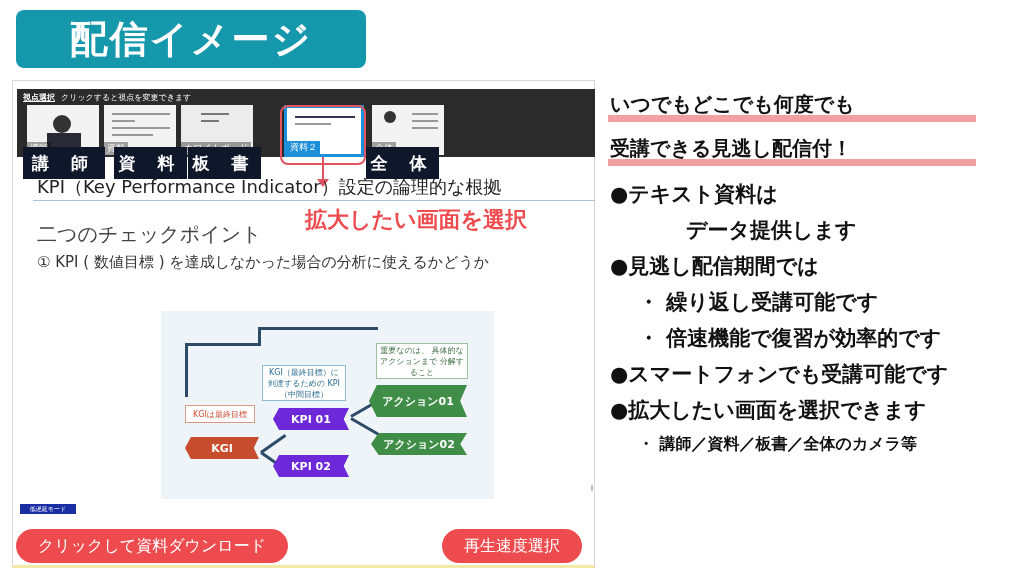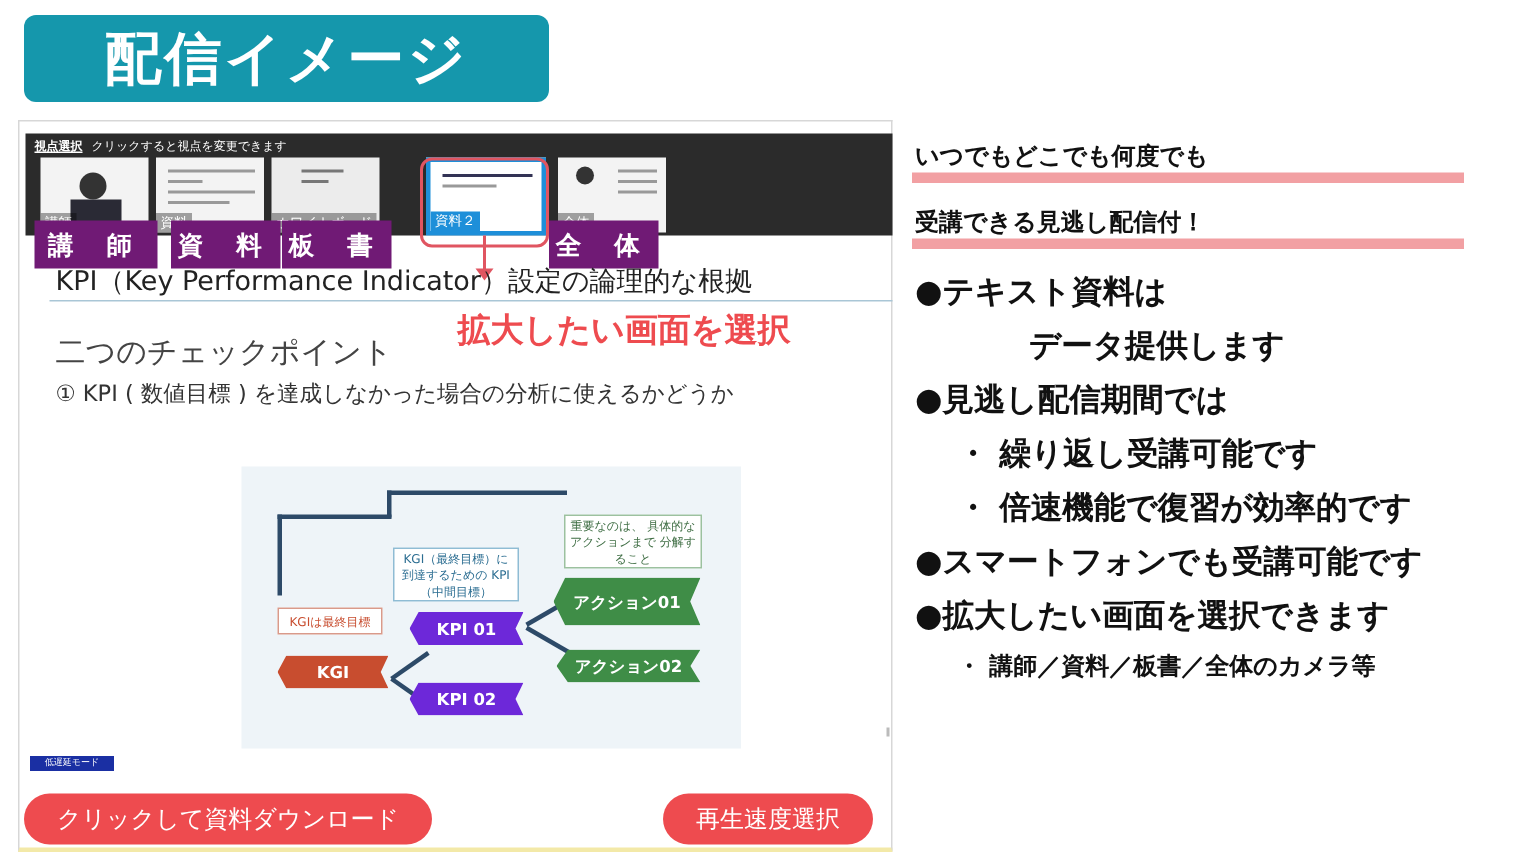--- a/index.html
+++ b/index.html
@@ -47,21 +47,21 @@
     position: absolute; left: 263px; top: 16px; width: 86px; height: 60px;
     border: 2px solid #e05561; border-radius: 8px;
   }
   .person {
     position: absolute; width: 18px; height: 18px; border-radius: 50%;
     background: #333;
   }
   .person-body { position: absolute; background: #2a2a35; }
   .tag {
     position: absolute; top: 66px; height: 32px;
-    background: #701a75; color: #fff; font-weight: bold; font-size: 17px;
+    background: #0f172a; color: #fff; font-weight: bold; font-size: 17px;
     border-radius: 0; display: flex; align-items: center; justify-content: center;
     letter-spacing: 8px;
   }
   .arrow-line {
     position: absolute; left: 309px; top: 76px; width: 2px; height: 26px; background: #e05561;
   }
   .arrow-head {
     position: absolute; left: 304px; top: 98px; width: 0; height: 0;
     border-left: 6px solid transparent; border-right: 6px solid transparent;
     border-top: 8px solid #e05561;
@@ -110,21 +110,21 @@
     background: #ee4b4f; color: #fff; font-size: 16px;
     display: flex; align-items: center; justify-content: center; white-space: nowrap;
   }
   .scroll-dot {
     position: absolute; left: 578px; top: 404px; width: 2px; height: 6px; background: #bbb;
   }
   .right {
     position: absolute; left: 610px; top: 84px; width: 410px;
   }
   .hl-line {
-    position: relative; font-size: 16px; font-weight: bold; color: #111; white-space: nowrap;
+    position: relative; font-size: 20px; font-weight: bold; color: #111; white-space: nowrap;
     height: 44px; line-height: 40px;
   }
   .hl-line .underline {
     position: absolute; left: -2px; top: 31px; width: 368px; height: 7px;
     background: #f2a0a3; z-index: 0;
   }
   .hl-line span.txt { position: relative; z-index: 1; }
   .bullet {
     font-size: 21px; font-weight: bold; color: #111; white-space: nowrap;
     height: 36px; line-height: 36px;

